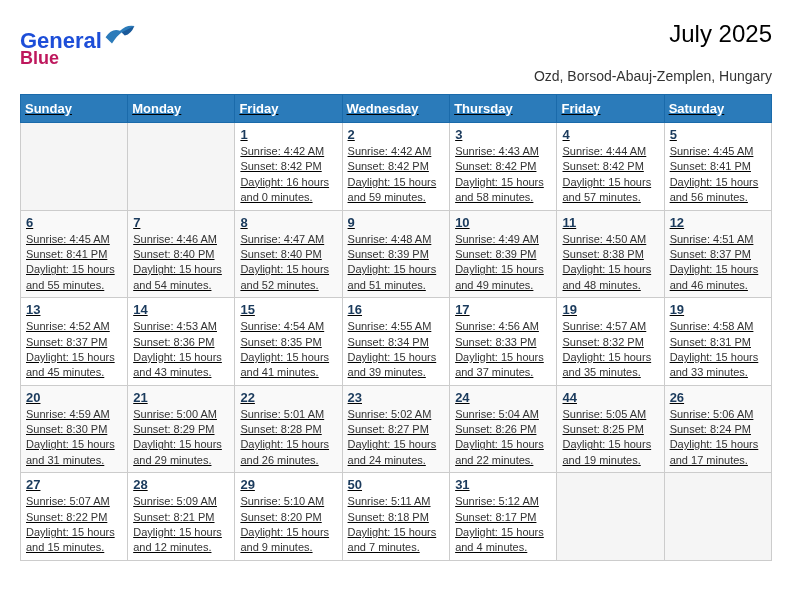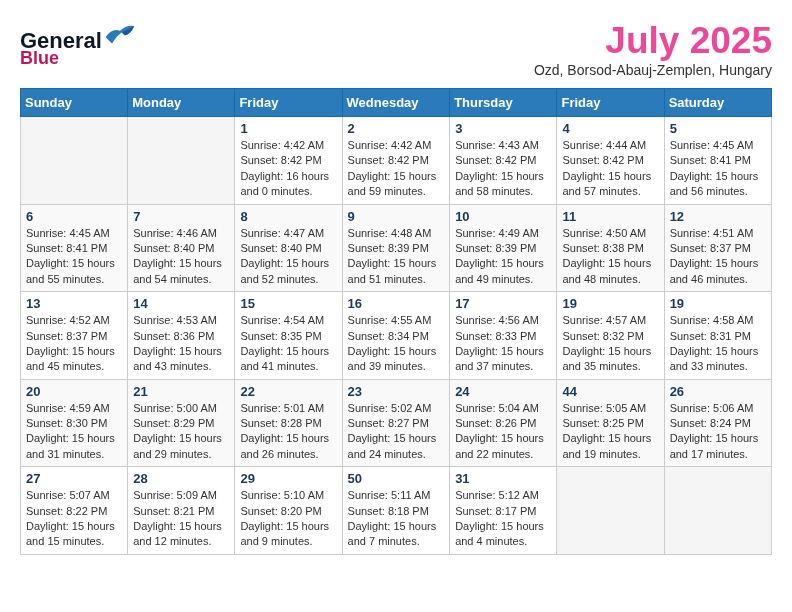--- a/index.html
+++ b/index.html
@@ -20,42 +20,44 @@
       display: flex;
       align-items: center;
     }
     .logo-text {
       font-size: 22px;
       font-weight: bold;
       color: #1a3a5c;
       line-height: 1.1;
     }
     .logo-text span {
-      color: #0f172a;
+      color: #1d4ed8;
     }
     .logo-bird {
       width: 32px;
       height: 28px;
       margin-left: 2px;
     }
     .title-block {
       text-align: right;
     }
     .month-title {
-      font-size: 37px;
-      font-weight: bold;
-      color: #ec4899;
+      font-size: 24px;
+      font-weight: normal;
+      color: #000000;
     }
     .location {
       font-size: 14px;
       color: #333;
+      margin-top: 20px;
     }
     .calendar {
       width: 100%;
       border-collapse: collapse;
+      text-decoration: underline;
     }
     .calendar th {
       background: #2b7bba;
       color: #fff;
       font-size: 13px;
       font-weight: bold;
       padding: 6px 4px;
       text-align: left;
       border: 1px solid #1a6aaa;
     }

